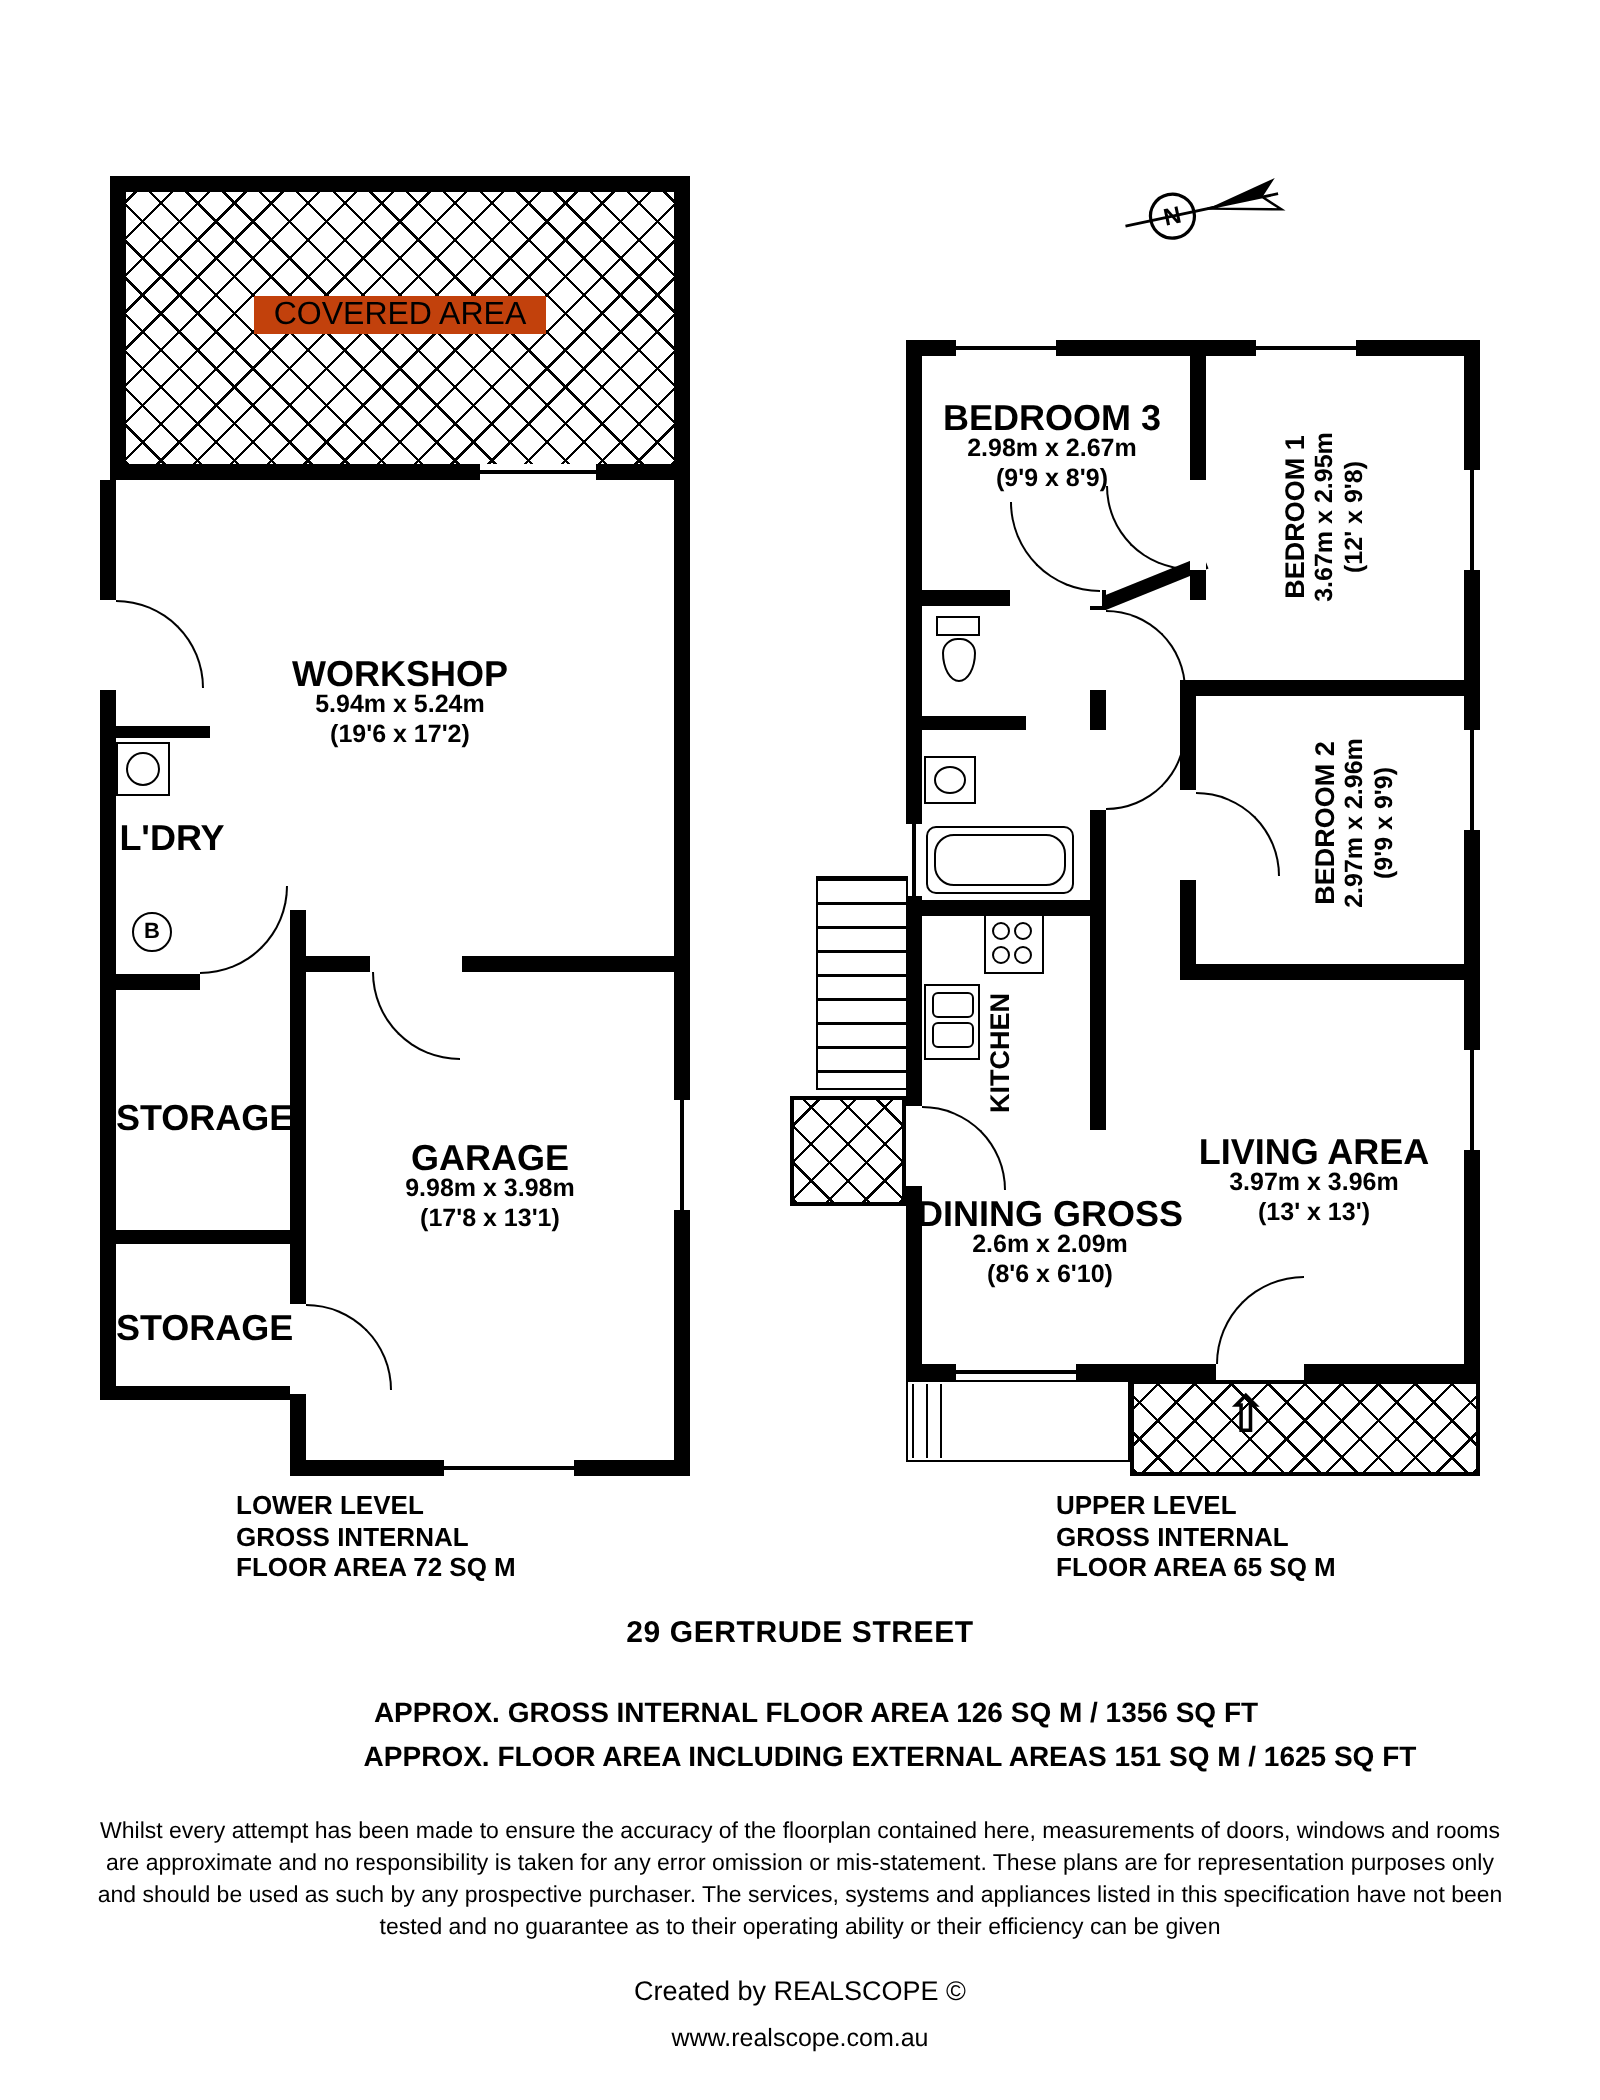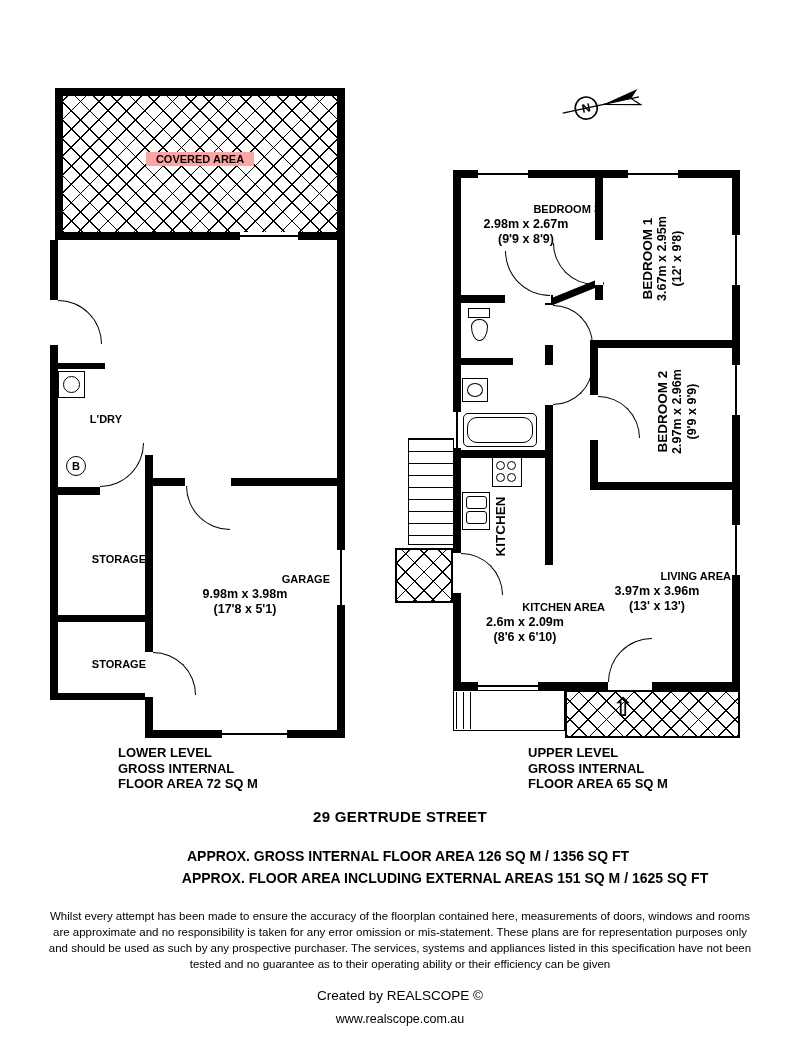--- a/index.html
+++ b/index.html
@@ -25,23 +25,23 @@
   .fixture { position:absolute; border:1.6px solid #000; background:#fff; }
   .inner-circle { display:block; margin:4px; border:1.2px solid #000; border-radius:50%; width:calc(100% - 8px); height:calc(100% - 8px); }
   .stove { display:flex; flex-wrap:wrap; gap:2px; padding:3px; }
   .burner { width:9px; height:9px; border:1.1px solid #000; border-radius:50%; }
   .tub-inner { display:block; margin:3px; border:1.2px solid #000; border-radius:10px; height:calc(100% - 6px); }
   .ksink-bowl { display:block; margin:2.5px; border:1.1px solid #000; border-radius:3px; height:13px; }
   .stairs { position:absolute; border:1.4px solid #000; background-color:#fff;
     background-image:repeating-linear-gradient(to bottom, #000 0 1.4px, transparent 1.4px 12px); }
   .steps-v { position:absolute; background-image:repeating-linear-gradient(to right, #000 0 1.2px, transparent 1.2px 7px); }
   .room-label { position:absolute; text-align:center; font-weight:700; line-height:15px; }
-  .room-label .name { display:block; font-size:11px;text-align:right; }
+  .room-label .name { display:block; font-size:18px; }
   .room-label .dim { display:block; font-size:12.5px; }
-  .chip { background:#fca5a5; padding:1px 10px; font-weight:700; font-size:11px; }
+  .chip { background:#c2410c; padding:1px 10px; font-weight:400; font-size:16px; }
   .rot-wrap { position:absolute; display:flex; align-items:center; justify-content:center; }
   .rot { transform:rotate(-90deg); text-align:center; font-weight:700; line-height:15px; white-space:nowrap; }
   .rot .name { display:block; font-size:13.5px; }
   .rot .dim { display:block; font-size:12.5px; }
   .level-label { position:absolute; font-weight:700; font-size:13px; line-height:15.5px; }
   .b-circle { position:absolute; border:1.5px solid #000; border-radius:50%; display:flex; align-items:center; justify-content:center; font-size:11px; font-weight:700; background:#fff; }
   .center-text { position:absolute; left:0; width:800px; text-align:center; }
   .addr { font-weight:700; font-size:15px; letter-spacing:0.3px; }
   .area-line { font-weight:700; font-size:14px;padding-left:16px; }
   .disclaimer { position:absolute; left:45px; width:710px; text-align:center; font-size:11.5px; line-height:16px; }
@@ -84,30 +84,35 @@
     <div class="arc tr" style="left:58px;top:300px;width:44px;height:44px;"></div>
     <div class="arc bl" style="left:186px;top:486px;width:44px;height:44px;"></div>
     <div class="arc br" style="left:100px;top:443px;width:44px;height:44px;"></div>
     <div class="arc tr" style="left:153px;top:652px;width:43px;height:43px;"></div>
 
     <div class="fixture" style="left:58px;top:371px;width:27px;height:27px;">
       <span class="inner-circle"></span>
     </div>
     <div class="b-circle" style="left:66px;top:456px;width:20px;height:20px;">B</div>
 
+    <div class="room-label" style="left:115px;top:330px;width:170px;">
+      <span class="name">WORKSHOP</span>
+      <span class="dim">5.94m x 5.24m</span>
+      <span class="dim">(19'6 x 17'2)</span>
+    </div>
     <div class="room-label" style="left:50px;top:412px;width:72px;">
       <span class="name">L'DRY</span>
     </div>
     <div class="room-label" style="left:58px;top:552px;width:88px;">
       <span class="name">STORAGE</span>
     </div>
     <div class="room-label" style="left:160px;top:572px;width:170px;">
       <span class="name">GARAGE</span>
       <span class="dim">9.98m x 3.98m</span>
-      <span class="dim">(17'8 x 5'1)</span>
+      <span class="dim">(17'8 x 13'1)</span>
     </div>
     <div class="room-label" style="left:58px;top:657px;width:88px;">
       <span class="name">STORAGE</span>
     </div>
     <div class="level-label" style="left:118px;top:745px;">
       <div>LOWER LEVEL</div>
       <div>GROSS INTERNAL</div>
       <div>FLOOR AREA 72 SQ M</div>
     </div>
   </div>
@@ -213,21 +218,21 @@
       <div class="rot">
         <span class="name">KITCHEN</span>
       </div>
     </div>
     <div class="room-label" style="left:583px;top:540px;width:148px;margin-top:29px;">
       <span class="name">LIVING AREA</span>
       <span class="dim">3.97m x 3.96m</span>
       <span class="dim">(13' x 13')</span>
     </div>
     <div class="room-label" style="left:445px;top:600px;width:160px;">
-      <span class="name">KITCHEN AREA</span>
+      <span class="name">DINING GROSS</span>
       <span class="dim">2.6m x 2.09m</span>
       <span class="dim">(8'6 x 6'10)</span>
     </div>
     <div class="level-label" style="left:528px;top:745px;">
       <div>UPPER LEVEL</div>
       <div>GROSS INTERNAL</div>
       <div>FLOOR AREA 65 SQ M</div>
     </div>
   </div>
 

